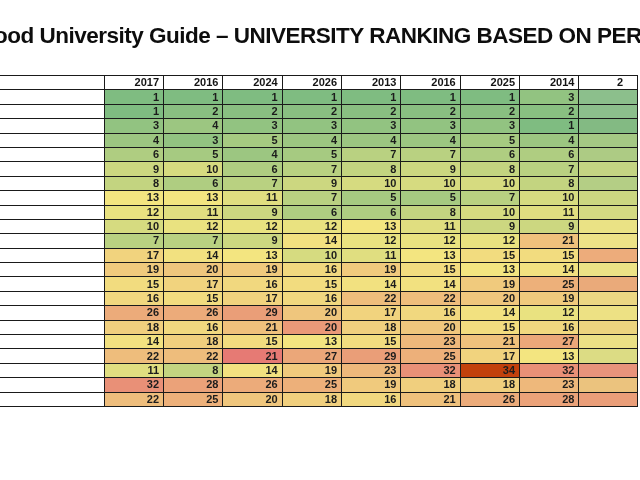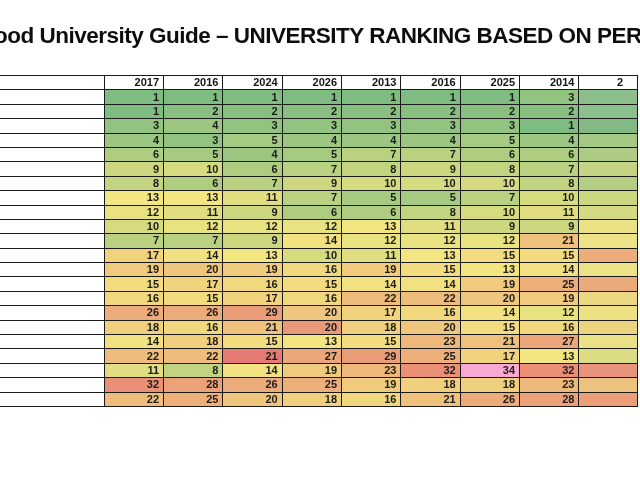--- a/index.html
+++ b/index.html
@@ -302,21 +302,21 @@
           <td class="num" style="background:#dcdc84"></td>
         </tr>
         <tr>
           <td class="label"></td>
           <td class="num" style="background:rgb(224,222,128)">11</td>
           <td class="num" style="background:rgb(195,212,128)">8</td>
           <td class="num" style="background:rgb(242,225,128)">14</td>
           <td class="num" style="background:rgb(240,202,125)">19</td>
           <td class="num" style="background:rgb(238,184,123)">23</td>
           <td class="num" style="background:rgb(233,144,119)">32</td>
-          <td class="num" style="background:#f9a8d4">34</td>
+          <td class="num" style="background:#c2410c">34</td>
           <td class="num" style="background:rgb(233,144,119)">32</td>
           <td class="num" style="background:#e8937b"></td>
         </tr>
         <tr>
           <td class="label"></td>
           <td class="num" style="background:rgb(233,144,119)">32</td>
           <td class="num" style="background:rgb(235,162,121)">28</td>
           <td class="num" style="background:rgb(236,171,122)">26</td>
           <td class="num" style="background:rgb(237,176,122)">25</td>
           <td class="num" style="background:rgb(240,202,125)">19</td>

